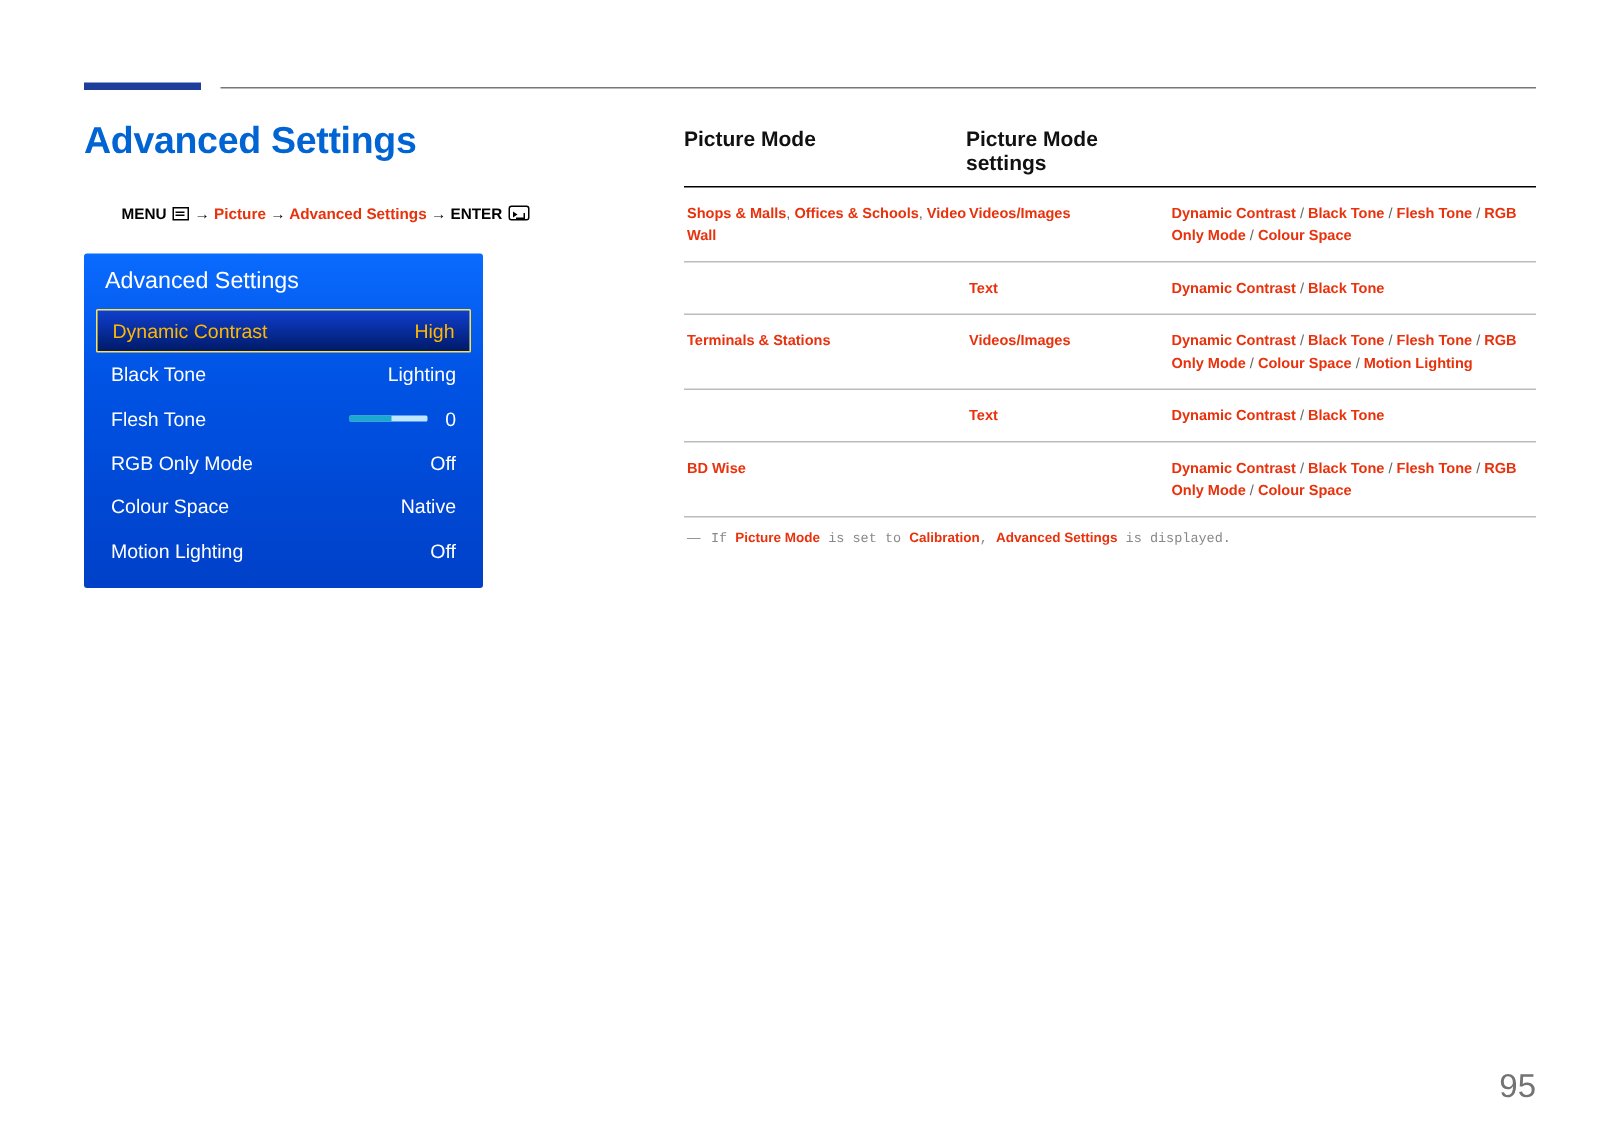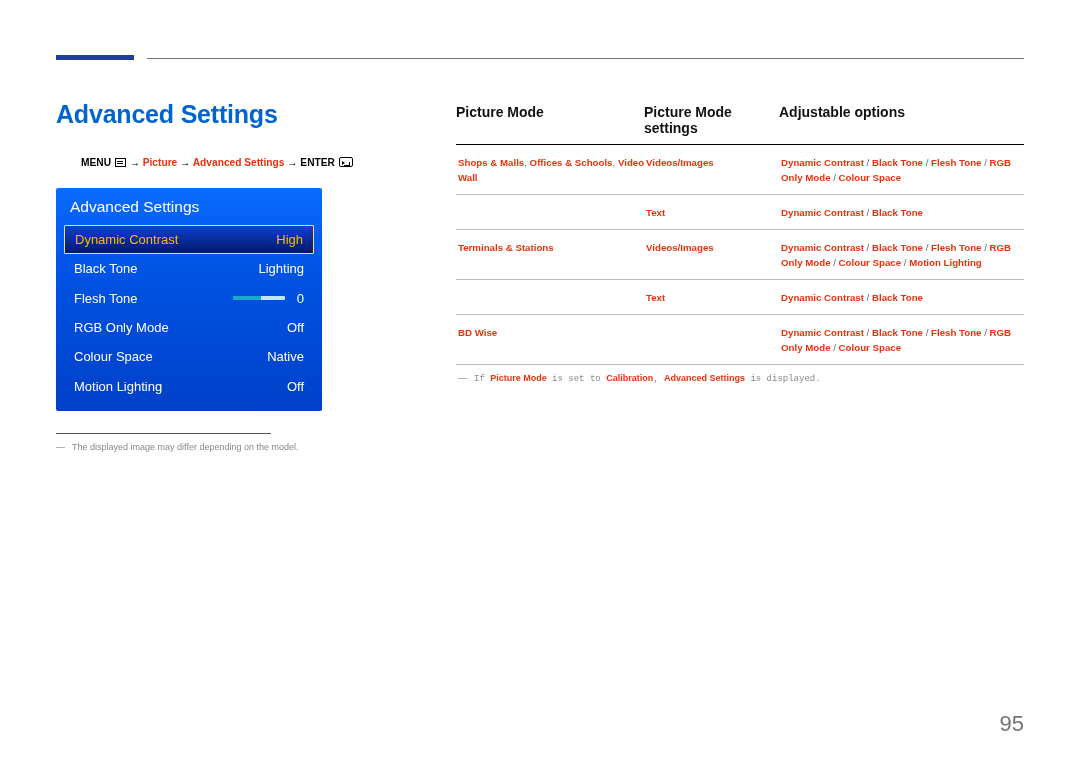--- a/index.html
+++ b/index.html
@@ -5,21 +5,21 @@
   * { box-sizing: border-box; margin: 0; padding: 0; }
   body {
     width: 1080px;
     height: 763px;
     font-family: "Segoe UI", "Helvetica Neue", Arial, sans-serif;
     background: #fff;
     color: #333;
     font-size: 12px;
   }
   .page {
-    padding: 42px 56px 0 56px;
+    padding: 22px 56px 0 56px;
     position: relative;
     height: 100%;
   }
   .accent-bar {
     position: absolute;
     left: 56px;
     top: 55px;
     width: 78px;
     height: 4.5px;
     background: #1f3e9c;
@@ -236,31 +236,26 @@
             </div>
             <div class="osd-row">
               <span>Motion Lighting</span>
               <span class="osd-value-group">
                 <span class="osd-value">Off</span>
               </span>
             </div>
           </div>
       </div>
 
-      <div class="left-footnotes">
-        <hr class="footnote-rule">
-        <div class="footnote">The displayed image may differ depending on the model.</div>
-      </div>
     </div>
 
     <div class="right-col">
       <div class="tbl-header">
         <div class="c1">Picture Mode</div>
         <div class="c2">Picture Mode settings</div>
-        <div class="c3">Adjustable options</div>
       </div>
       <div class="tbl-body" id="tbl-body">
           <div class="tbl-row">
             <div class="c1"><span>Shops &amp; Malls</span><span class="sep">, </span><span>Offices &amp; Schools</span><span class="sep">, </span><span>Video Wall</span></div>
             <div class="c2">Videos/Images</div>
             <div class="c3"><span>Dynamic Contrast</span><span class="sep"> / </span><span>Black Tone</span><span class="sep"> / </span><span>Flesh Tone</span><span class="sep"> / </span><span>RGB Only Mode</span><span class="sep"> / </span><span>Colour Space</span></div>
           </div>
           <div class="tbl-row">
             <div class="c1"></div>
             <div class="c2">Text</div>

